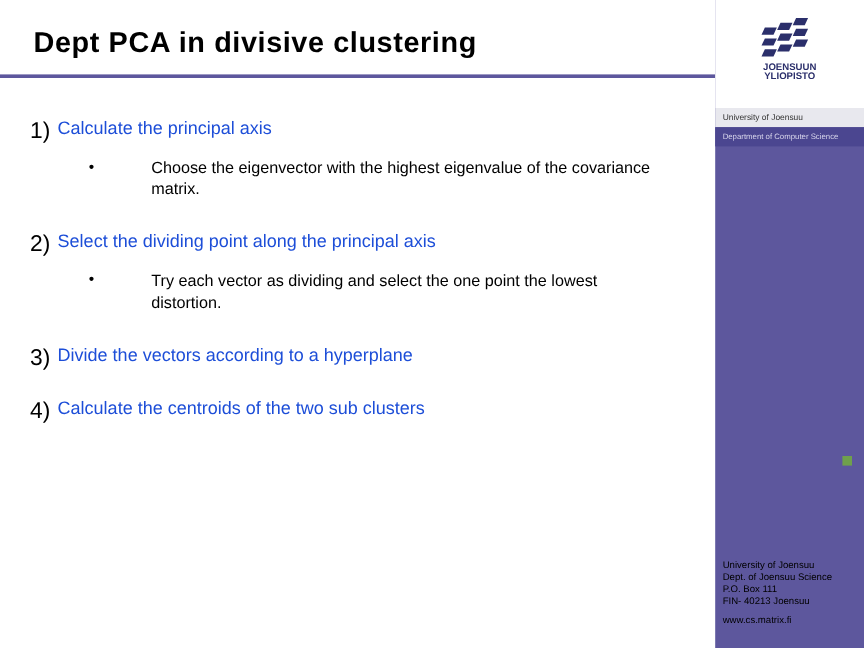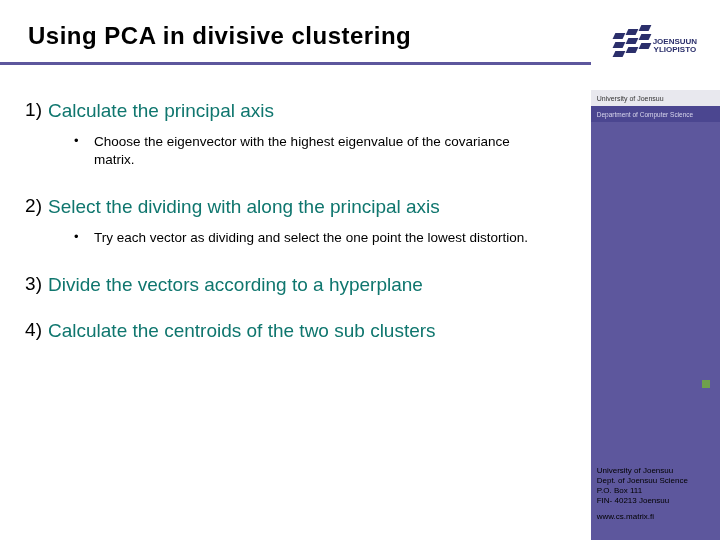--- a/index.html
+++ b/index.html
@@ -5,59 +5,59 @@
   * { margin: 0; padding: 0; box-sizing: border-box; }
   html, body { width: 720px; height: 540px; font-family: Arial, Helvetica, sans-serif; background: #fff; }
   .slide { width: 720px; height: 540px; position: relative; display: flex; }
   .main { flex: 1 1 auto; padding: 0; position: relative; }
   .sidebar { width: 130px; height: 540px; background: #5d579d; position: relative; }
   .title { font-size: 24px; font-weight: bold; color: #000; padding: 22px 0 8px 28px; letter-spacing: 0.5px; }
   .title-rule { height: 3px; background: #5d579d; margin: 4px 0 0 0; width: 100%; }
   .content { padding: 34px 30px 0 20px; }
   .num-item { display: flex; margin-bottom: 6px; }
   .num { width: 28px; font-size: 19px; color: #000; text-align: right; padding-right: 6px; }
-  .num-text { font-size: 19px; color: #0f766e; line-height: 1.25; flex: 1; }
+  .num-text { font-size: 15px; color: #1d4ed8; line-height: 1.25; flex: 1; }
   .sub-item { display: flex; margin: 10px 0 26px 54px; }
   .bullet { width: 20px; font-size: 13px; color: #000; }
-  .sub-text { font-size: 13.5px; color: #000; line-height: 1.35; flex: 1; padding-right: 10px; }
+  .sub-text { font-size: 13.5px; color: #000; line-height: 1.35; flex: 1; padding-right: 10px; margin-left: 32px; }
   
   .logo-area { height: 90px; width: 100%; background: #fff; display: flex; align-items: center; justify-content: center; }
   .logo { display: flex; gap: 3px; }
   .logo-col { display: flex; flex-direction: column; gap: 3px; }
   .sq { width: 10px; height: 6px; background: #2b2f6b; transform: skewX(-25deg); }
   .logo-text { font-size: 8px; font-weight: bold; color: #2b2f6b; text-align: center; line-height: 1; margin-top: 2px;}
-  .logo-wrap { display:flex; align-items:center; gap:3px;}
+  .logo-wrap { display:flex; flex-direction:column; gap:3px;}
   .band1 { height: 16px; background: #e8e8ee; width: 100%; font-size: 7px; color:#333; display:flex; align-items:center; padding-left:6px; }
   .band2 { height: 16px; background: #4b4690; width: 100%; font-size: 6.5px; color:#d8d6ec; display:flex; align-items:center; padding-left:6px;}
   .sidebar-green { width: 8px; height: 8px; background: #6fa04c; position: absolute; right: 10px; top: 380px; }
   .sidebar-footer { position: absolute; bottom: 18px; left: 6px; right: 2px; font-size: 8px; color: #000; line-height: 1.25; }
   .sidebar-footer .blk { margin-bottom: 6px; }
 </style>
 </head>
 <body>
 
 <div class="slide">
   <div class="main">
-    <div class="title">Using PCA in divisive clustering</div>
+    <div class="title">Dept PCA in divisive clustering</div>
     <div class="title-rule"></div>
 
     <div class="content">
 
       <div class="num-item">
         <div class="num">1)</div>
         <div class="num-text">Calculate the principal axis</div>
       </div>
       <div class="sub-item">
         <div class="bullet">•</div>
         <div class="sub-text">Choose the eigenvector with the highest eigenvalue of the covariance matrix.</div>
       </div>
 
       <div class="num-item">
         <div class="num">2)</div>
-        <div class="num-text">Select the dividing with along the principal axis</div>
+        <div class="num-text">Select the dividing point along the principal axis</div>
       </div>
       <div class="sub-item">
         <div class="bullet">•</div>
         <div class="sub-text">Try each vector as dividing and select the one point the lowest distortion.</div>
       </div>
 
       <div class="num-item" style="margin-bottom:22px;">
         <div class="num">3)</div>
         <div class="num-text">Divide the vectors according to a hyperplane</div>
       </div>

